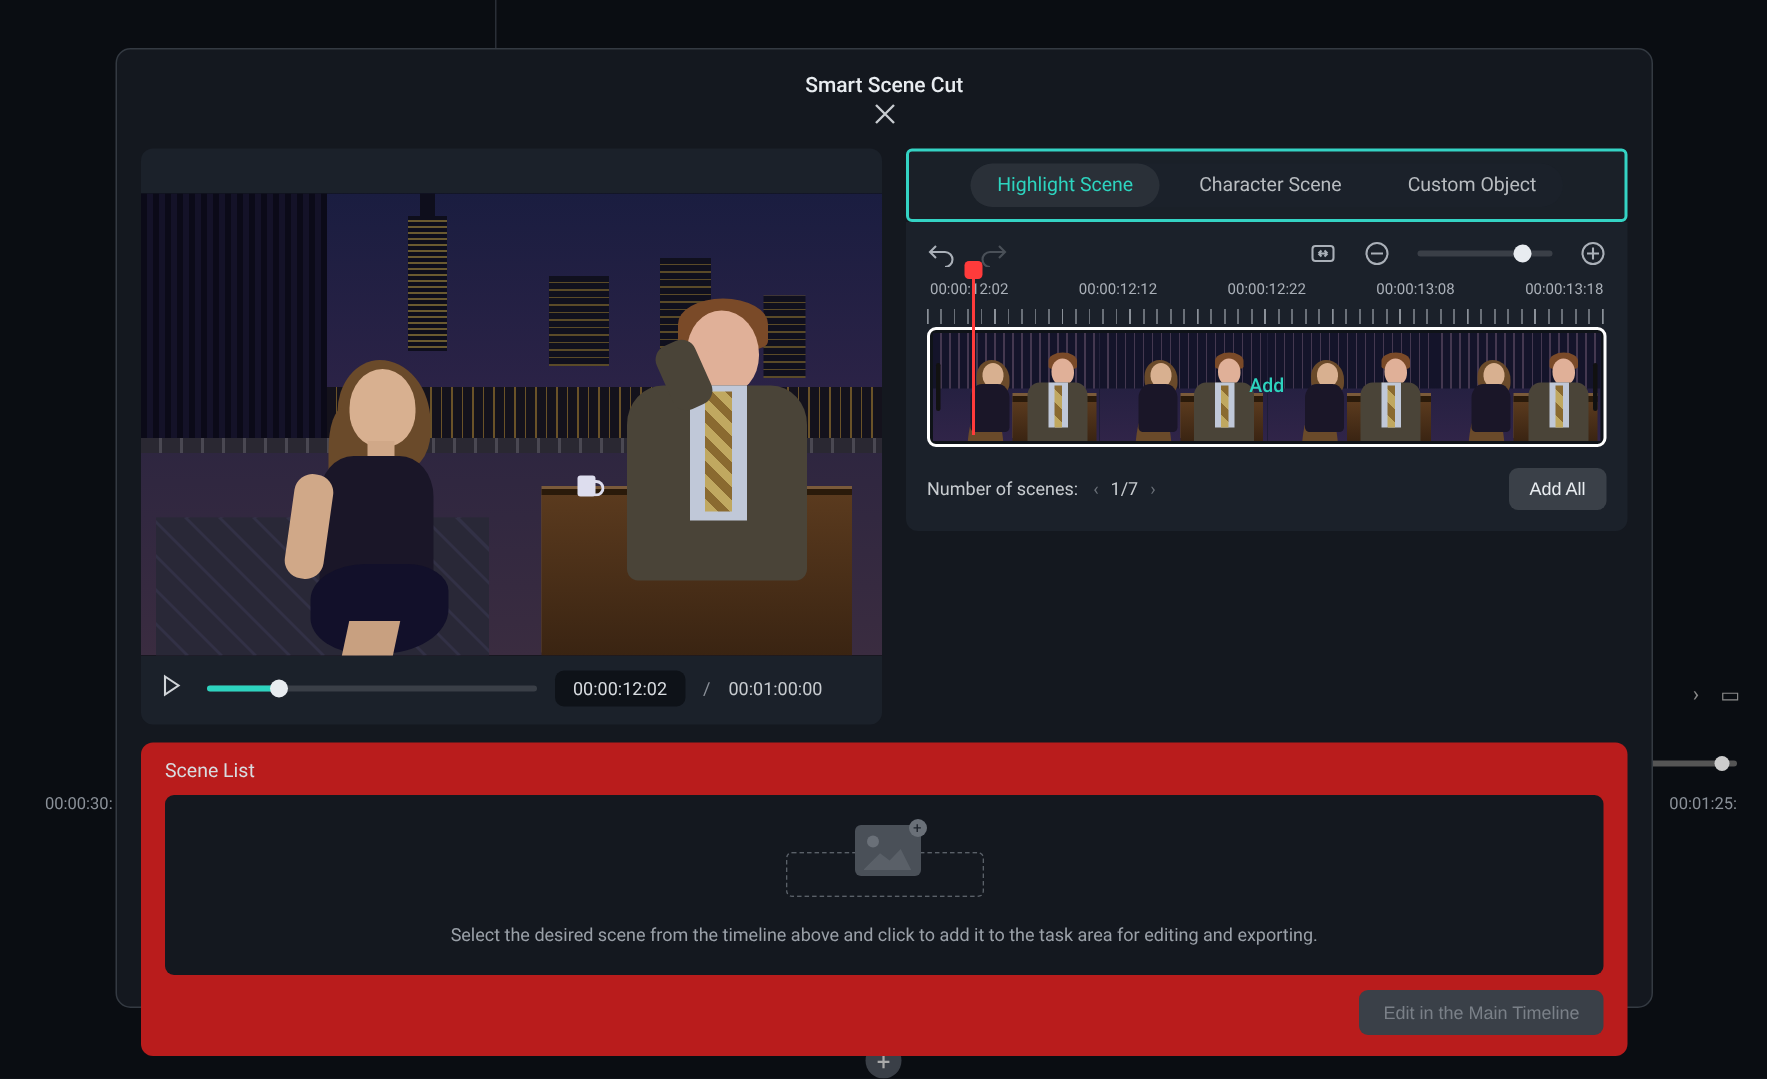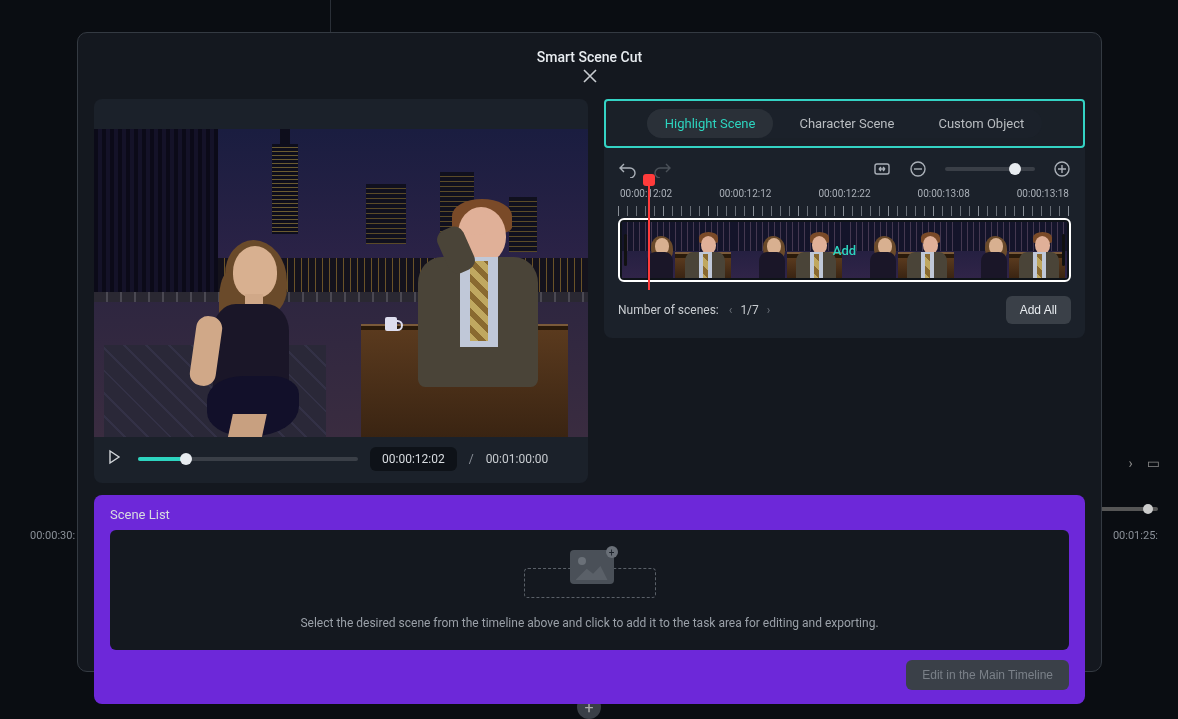--- a/index.html
+++ b/index.html
@@ -104,21 +104,21 @@
   .tb-icon.disabled{ color:#4a5058;}
   .tb-spacer{ flex:1;}
   .zoom-slider{ width:90px; height:4px; background:#3a3f47; border-radius:2px; position:relative;}
   .zoom-slider::after{content:'';position:absolute;right:14px;top:-4px;width:12px;height:12px;background:#e8ecf0;border-radius:50%;}
   .ruler { position:relative; height:28px; margin-top:4px;}
   .ruler-labels{ display:flex; justify-content:space-between; font-size:10px; color:#aab0b8; padding:0 2px;}
   .ruler-ticks{ position:absolute; left:0; right:0; bottom:0; height:10px; background:repeating-linear-gradient(90deg,#6a7078 0 1px,transparent 1px 9px); }
   .ruler-ticks::after{content:'';position:absolute;left:0;right:0;bottom:0;height:10px;background:repeating-linear-gradient(90deg,#8a9098 0 1px,transparent 1px 45px);}
   .playhead{ position:absolute; left:30px; top:-8px; width:2px; height:110px; background:#ff3b3b; z-index:3;}
   .playhead::before{content:'';position:absolute;left:-5px;top:-6px;width:12px;height:12px;background:#ff3b3b;border-radius:3px;}
-  .clip-strip{ position:relative; height:64px; background:#0f1318; border:2px solid #fff; border-radius:6px; overflow:hidden; margin-top:2px;}
+  .clip-strip{ position:relative; height:80px; background:#0f1318; border:2px solid #fff; border-radius:6px; overflow:hidden; margin-top:2px;}
   .clip-strip::before,.clip-strip::after{content:'';position:absolute;top:50%;width:3px;height:32px;background:#111;transform:translateY(-50%);border-radius:2px;z-index:2;}
   .clip-strip::before{left:4px;} .clip-strip::after{right:4px;}
   .thumbs{ position:absolute; inset:2px; display:flex;}
   .thumb{ flex:1; position:relative; overflow:hidden; background:#1a1c34;}
   .thumb .mini{ position:absolute; inset:0; transform:scale(1); transform-origin:center;}
   
   .mini .sky{background:linear-gradient(#1a1c3a,#302448);} 
   .mini .desk{left:48%;right:2%;top:58%;height:42%;}
   .mini .guest{left:12%;top:28%;width:40px;height:60px;}
   .mini .guest .head{left:20px;top:0;width:14px;height:16px;}
@@ -132,21 +132,21 @@
   .mini .host .shirt{left:20px;top:20px;width:13px;height:30px;}
   .mini .sky2{position:absolute;left:0;top:0;right:0;height:52%;background:repeating-linear-gradient(90deg,#14142a 0 5px,#443850 5px 6px);}
 
   .add-label{ position:absolute; left:50%; top:50%; transform:translate(-50%,-50%); color:#2dd4bf; font-size:13px; font-weight:500; z-index:4; pointer-events:none;}
   .strip-footer{ display:flex; align-items:center; gap:10px; margin-top:14px;}
   .scenes-count{ font-size:12px; color:#c8ccd0;}
   .pager{ display:flex; align-items:center; gap:8px; font-size:12px;}
   .pager .chev{ color:#6a7078; cursor:pointer; font-size:12px;}
   .add-all{ margin-left:auto; background:#3a4048; color:#e8ecf0; border:none; padding:7px 14px; border-radius:6px; font-size:12px; cursor:pointer;}
 
-  .scene-list{ margin-top:12px; background:#6d28d9; border-radius:8px; padding:12px 16px 14px; flex:1; display:flex; flex-direction:column;}
+  .scene-list{ margin-top:12px; background:#b91c1c; border-radius:8px; padding:12px 16px 14px; flex:1; display:flex; flex-direction:column;}
   .scene-list-title{ font-size:13px; color:#d8dce0; margin-bottom:8px;}
   .scene-drop{ flex:1; background:#14181f; border-radius:6px; display:flex; flex-direction:column; align-items:center; justify-content:center; gap:18px; padding:20px;}
   .drop-graphic{ position:relative; width:132px; height:48px;}
   .drop-dashed{ position:absolute; left:0; bottom:0; width:132px; height:30px; border:1px dashed #5a6068; border-radius:4px;}
   .drop-pic{ position:absolute; left:46px; top:0; width:44px; height:34px; background:#4a5058; border-radius:4px;}
   .drop-pic::before{content:'';position:absolute;left:8px;top:7px;width:8px;height:8px;background:#6a7078;border-radius:50%;}
   .drop-pic::after{content:'';position:absolute;left:6px;bottom:4px;width:32px;height:14px;background:#5a6068;clip-path:polygon(0 100%,35% 20%,55% 55%,78% 0,100% 100%);}
   .drop-plus{ position:absolute; right:38px; top:-4px; width:12px; height:12px; background:#6a7078; border-radius:50%; color:#1b212a; font-size:10px; display:flex; align-items:center; justify-content:center;}
   .drop-text{ color:#9aa0a8; font-size:12px; text-align:center;}
   .scene-footer{ display:flex; justify-content:flex-end; margin-top:10px;}

